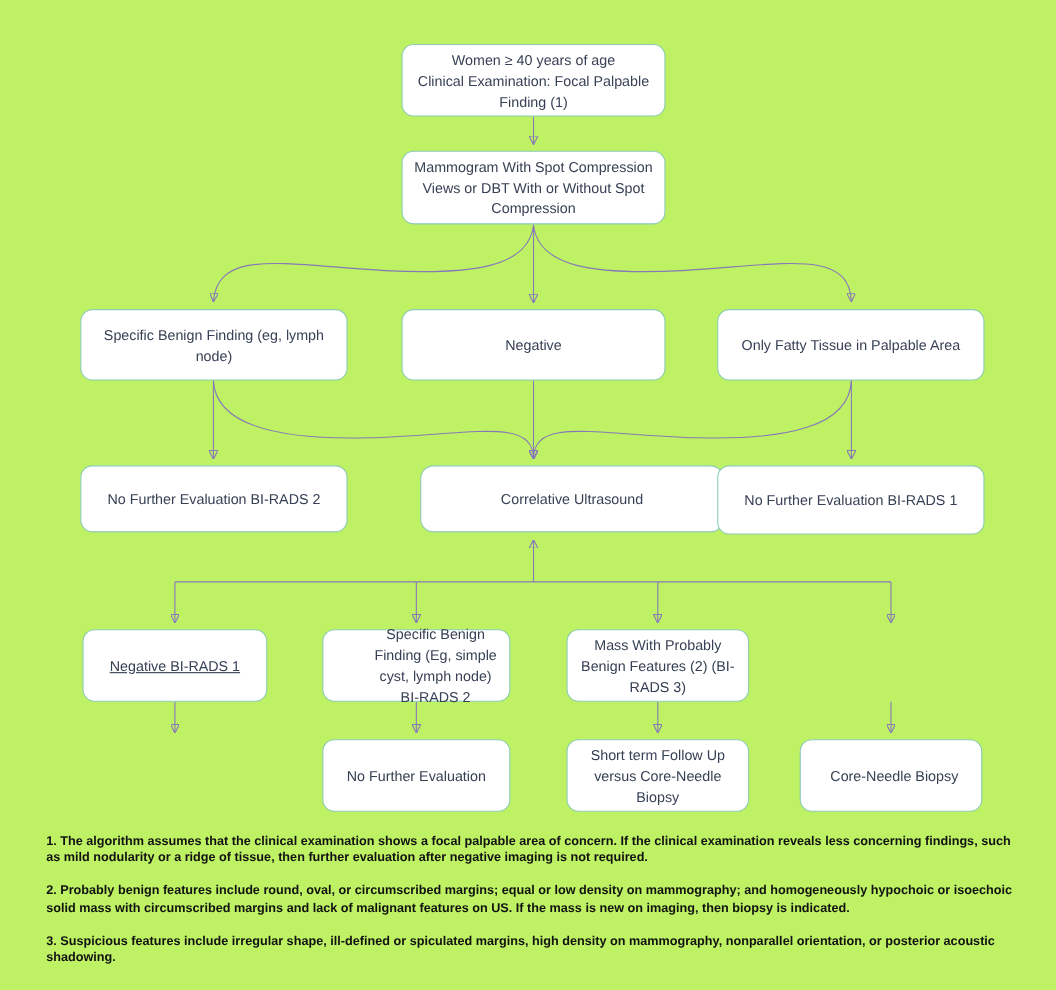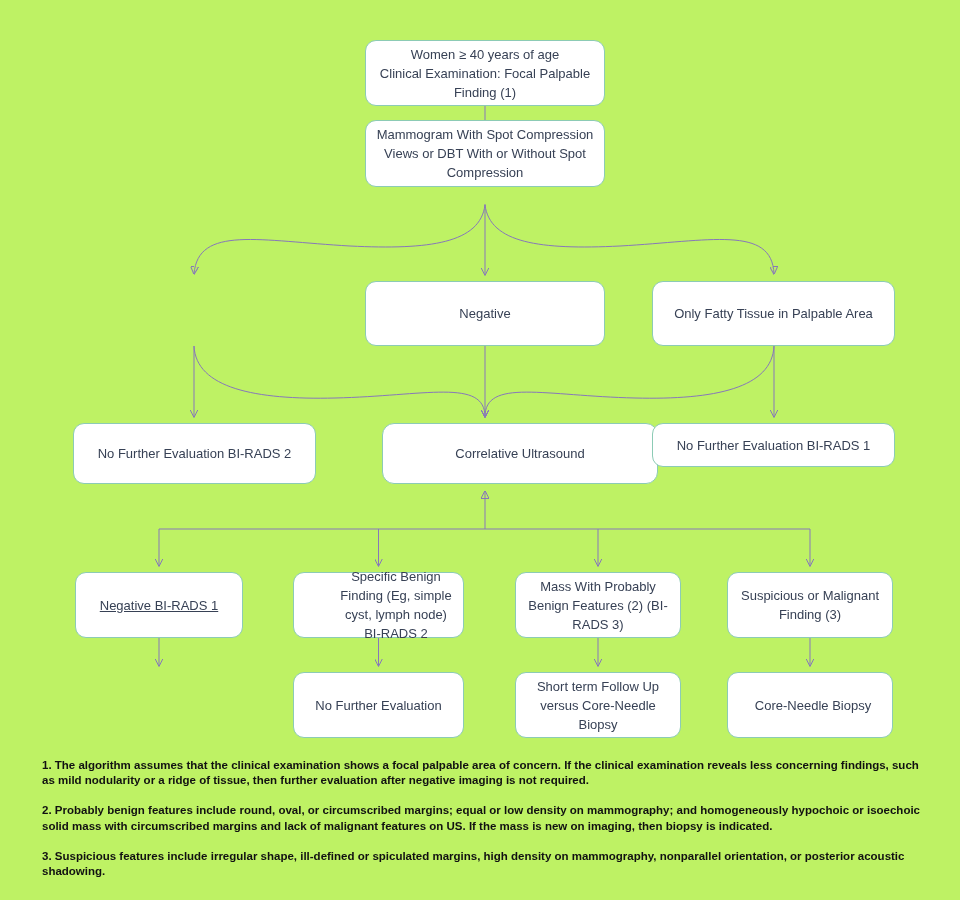--- a/index.html
+++ b/index.html
@@ -66,40 +66,40 @@
 
     <path d="M159,638 L159,666" marker-end="url(#arrow)"></path>
     <path d="M378.5,638 L378.5,666" marker-end="url(#arrow)"></path>
     <path d="M598,638 L598,666" marker-end="url(#arrow)"></path>
     <path d="M810,638 L810,666" marker-end="url(#arrow)"></path>
   </svg>
 
   <div class="node" style="left:365px;top:40px;width:240px;height:66px;">Women ≥ 40 years of age
 Clinical Examination: Focal Palpable Finding (1)</div>
 
-  <div class="node" style="left:365px;top:120px;width:240px;height:67px;">Mammogram With Spot Compression Views or DBT With or Without Spot Compression</div>
+  <div class="node" style="left:365px;top:137px;width:240px;height:67px;">Mammogram With Spot Compression Views or DBT With or Without Spot Compression</div>
 
+  <div class="node" style="left:73px;top:281px;width:243px;height:65px;">Specific Benign Finding (eg, lymph node)</div>
 
   <div class="node" style="left:365px;top:281px;width:240px;height:65px;">Negative</div>
 
   <div class="node" style="left:652px;top:281px;width:243px;height:65px;">Only Fatty Tissue in Palpable Area</div>
 
   <div class="node" style="left:73px;top:423px;width:243px;height:61px;">No Further Evaluation BI-RADS 2</div>
 
   <div class="node" style="left:382px;top:423px;width:276px;height:61px;border-radius:12px;">Correlative Ultrasound</div>
 
-  <div class="node" style="left:652px;top:423px;width:243px;height:44px;text-align:center;">No Further Evaluation BI-RADS 1</div>
+  <div class="node" style="left:652px;top:423px;width:243px;height:63px;text-align:center;">No Further Evaluation BI-RADS 1</div>
 
   <div class="node" style="left:75px;top:572px;width:168px;height:66px;text-decoration:underline;">Negative BI-RADS 1</div>
 
   <div class="node" style="left:293px;top:572px;width:171px;height:66px;padding-left:43px;">Specific Benign Finding (Eg, simple cyst, lymph node) BI-RADS 2</div>
 
   <div class="node" style="left:515px;top:572px;width:166px;height:66px;">Mass With Probably Benign Features (2) (BI-RADS 3)</div>
 
-  <div class="node" style="left:727px;top:572px;width:166px;height:66px;">Suspicious or Malignant Finding (3)</div>
 
 
   <div class="node" style="left:293px;top:672px;width:171px;height:66px;">No Further Evaluation</div>
 
   <div class="node" style="left:515px;top:672px;width:166px;height:66px;">Short term Follow Up versus Core-Needle Biopsy</div>
 
   <div class="node" style="left:727px;top:672px;width:166px;height:66px;padding-left:14px;">Core-Needle Biopsy</div>
 
   <div class="footnotes">
     <p>1. The algorithm assumes that the clinical examination shows a focal palpable area of concern. If the clinical examination reveals less concerning findings, such as mild nodularity or a ridge of tissue, then further evaluation after negative imaging is not required.</p>

